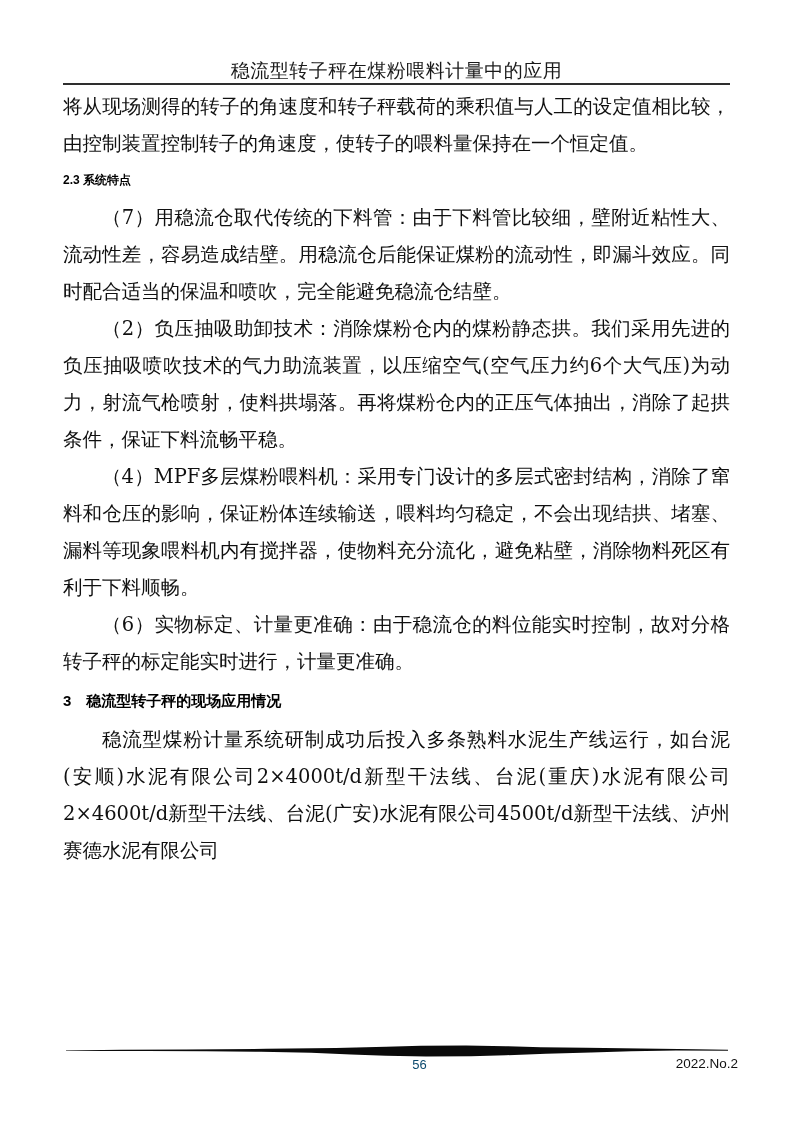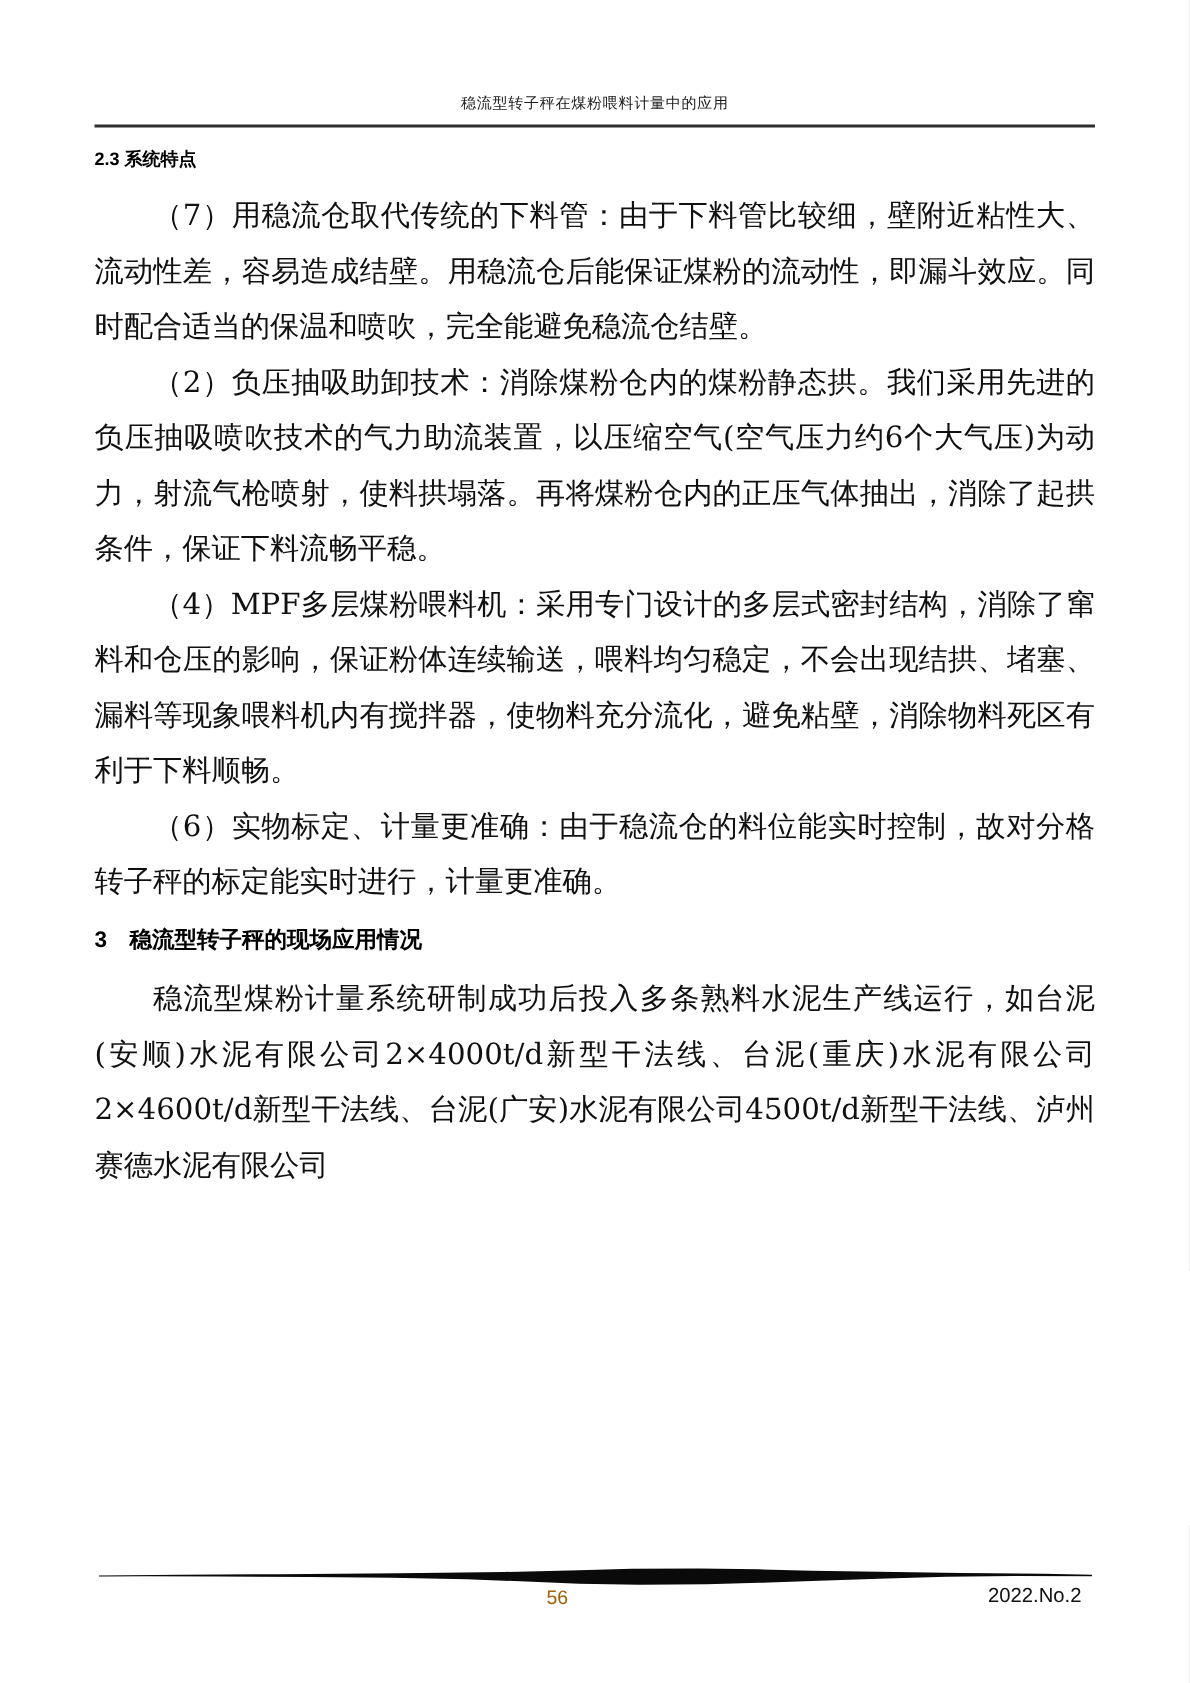--- a/index.html
+++ b/index.html
@@ -19,21 +19,21 @@
   }
   
   .page-header {
     position: absolute;
     top: 60px;
     left: 63px;
     width: 667px;
   }
   .running-title {
     text-align: center;
-    font-size: 10px;
+    font-size: 19px;
     line-height: 20px;
     letter-spacing: 0.5px;
     color: #1a1a1a;
   }
   .header-rule {
     margin-top: 3px;
     height: 0;
     border-top: 2.5px solid #2e2e2e;
   }
   
@@ -77,43 +77,45 @@
     height: 13px;
   }
   .footer-page-num {
     position: absolute;
     top: 1057px;
     left: 0;
     width: 743px;
     text-align: center;
     font-family: "Liberation Sans", "DejaVu Sans", sans-serif;
     font-size: 13px;
-    color: #a16207;
+    color: #0c4a6e;
+    padding-left: 48px;
   }
   .footer-issue {
     position: absolute;
     top: 1056px;
-    right: 72px;
+    right: 55px;
     font-family: "Liberation Sans", "DejaVu Sans", sans-serif;
     font-size: 13.5px;
     color: #111111;
   }
 </style>
 </head>
 <body>
 
 <div class="page">
 
   <div class="page-header">
     <div class="running-title">稳流型转子秤在煤粉喂料计量中的应用</div>
     <div class="header-rule"></div>
   </div>
 
   <div class="content">
 
+    <p>将从现场测得的转子的角速度和转子秤载荷的乘积值与人工的设定值相比较，由控制装置控制转子的角速度，使转子的喂料量保持在一个恒定值。</p>
 
     <p class="sec-heading level-2">2.3 系统特点</p>
 
 
     <p class="indent">（7）用稳流仓取代传统的下料管：由于下料管比较细，壁附近粘性大、流动性差，容易造成结壁。用稳流仓后能保证煤粉的流动性，即漏斗效应。同时配合适当的保温和喷吹，完全能避免稳流仓结壁。</p>
 
     <p class="indent">（2）负压抽吸助卸技术：消除煤粉仓内的煤粉静态拱。我们采用先进的负压抽吸喷吹技术的气力助流装置，以压缩空气(空气压力约6个大气压)为动力，射流气枪喷射，使料拱塌落。再将煤粉仓内的正压气体抽出，消除了起拱条件，保证下料流畅平稳。</p>
 
 
     <p class="indent">（4）MPF多层煤粉喂料机：采用专门设计的多层式密封结构，消除了窜料和仓压的影响，保证粉体连续输送，喂料均匀稳定，不会出现结拱、堵塞、漏料等现象喂料机内有搅拌器，使物料充分流化，避免粘壁，消除物料死区有利于下料顺畅。</p>

